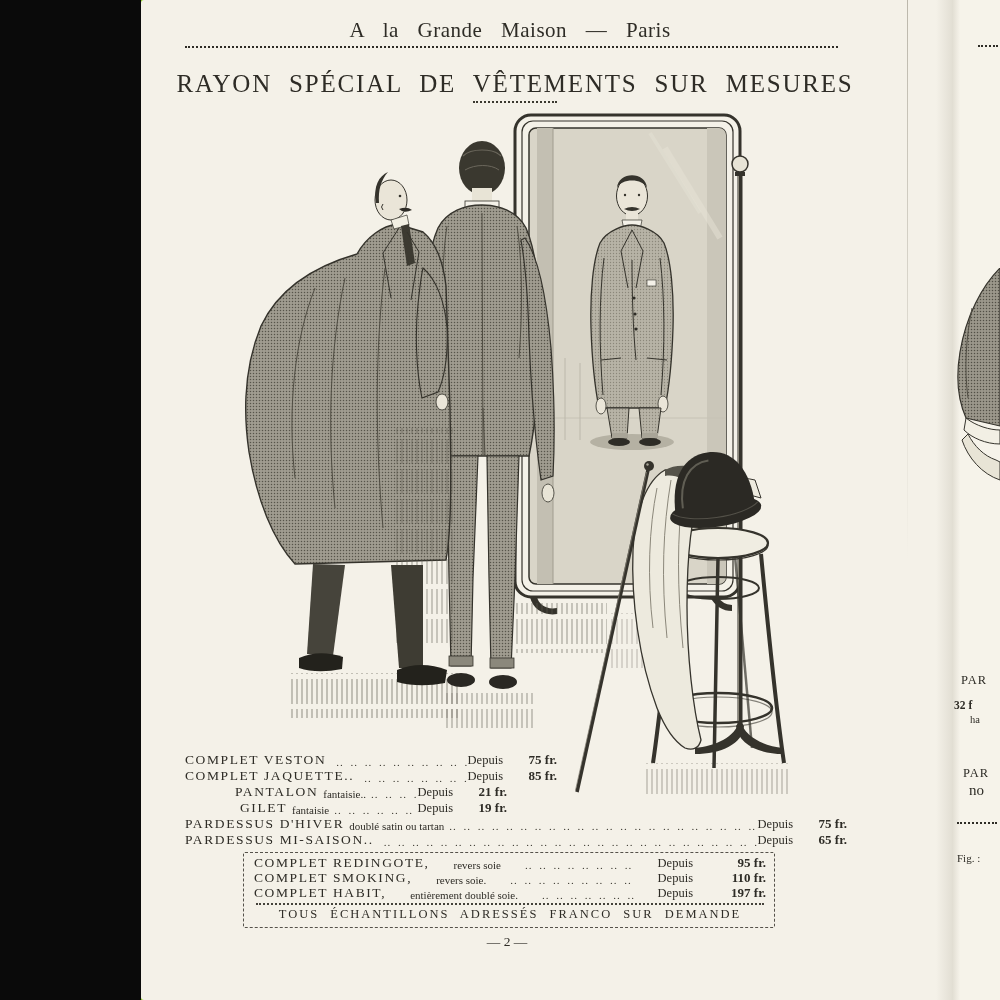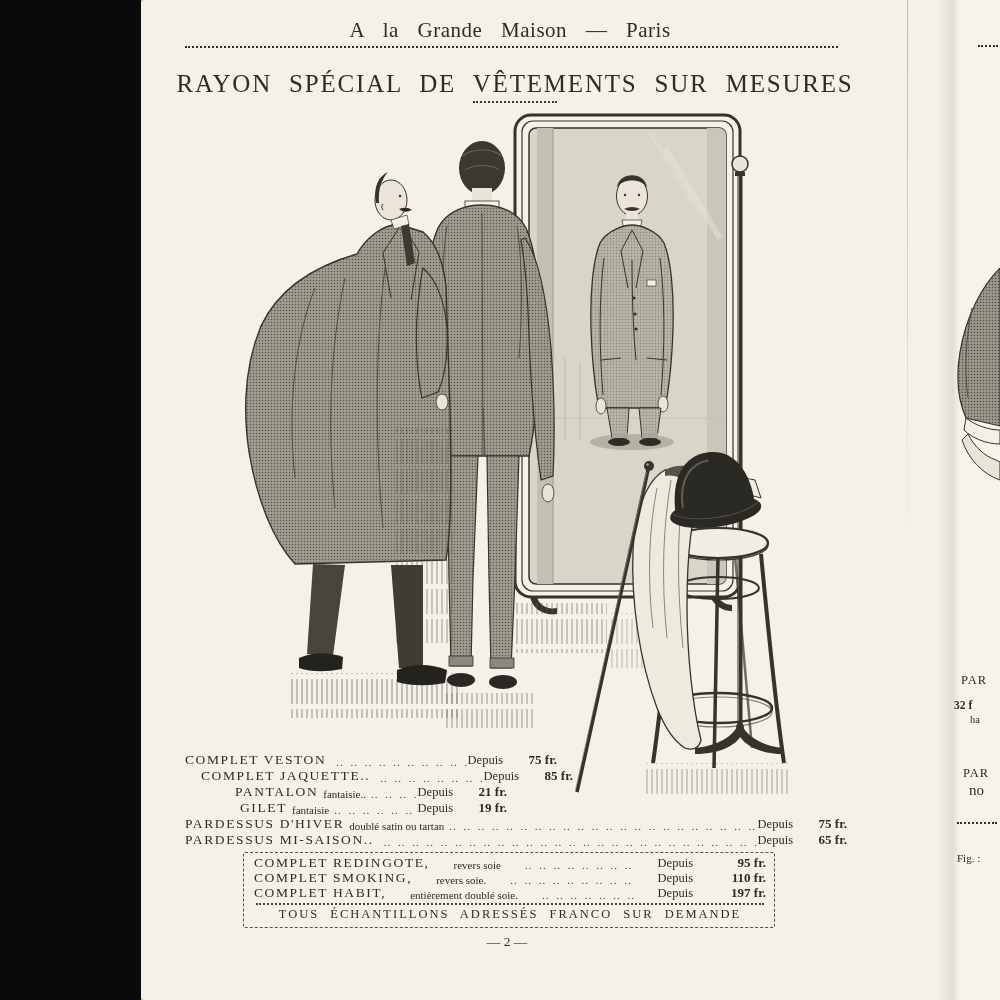--- a/index.html
+++ b/index.html
@@ -229,21 +229,21 @@
       </g>
     </svg>
 
     <div class="prow" style="left:44px;top:752px;width:372px;">
       <span class="item">COMPLET VESTON</span>
       <span class="detail"></span>
       <span class="leader">.. .. .. .. .. .. .. .. .. .. .. .. .. .. .. .. .. .. .. .. .. .. .. .. .. .. .. .. .. .. .. .. .. .. .. .. .. .. .. .. .. .. .. .. .. .. .. .. .. .. .. .. .. .. .. .. .. .. .. .. </span>
       <span class="depuis">Depuis</span>
       <span class="price">75 fr.</span>
     </div>
-    <div class="prow" style="left:60px;top:768px;width:372px;">
+    <div class="prow" style="left:44px;top:768px;width:372px;">
       <span class="item">COMPLET JAQUETTE..</span>
       <span class="detail"></span>
       <span class="leader">.. .. .. .. .. .. .. .. .. .. .. .. .. .. .. .. .. .. .. .. .. .. .. .. .. .. .. .. .. .. .. .. .. .. .. .. .. .. .. .. .. .. .. .. .. .. .. .. .. .. .. .. .. .. .. .. .. .. .. .. </span>
       <span class="depuis">Depuis</span>
       <span class="price">85 fr.</span>
     </div>
     <div class="prow" style="left:94px;top:784px;width:272px;">
       <span class="item">PANTALON</span>
       <span class="detail">fantaisie..</span>
       <span class="leader">.. .. .. .. .. .. .. .. .. .. .. .. .. .. .. .. .. .. .. .. .. .. .. .. .. .. .. .. .. .. .. .. .. .. .. .. .. .. .. .. .. .. .. .. .. .. .. .. .. .. .. .. .. .. .. .. .. .. .. .. </span>

